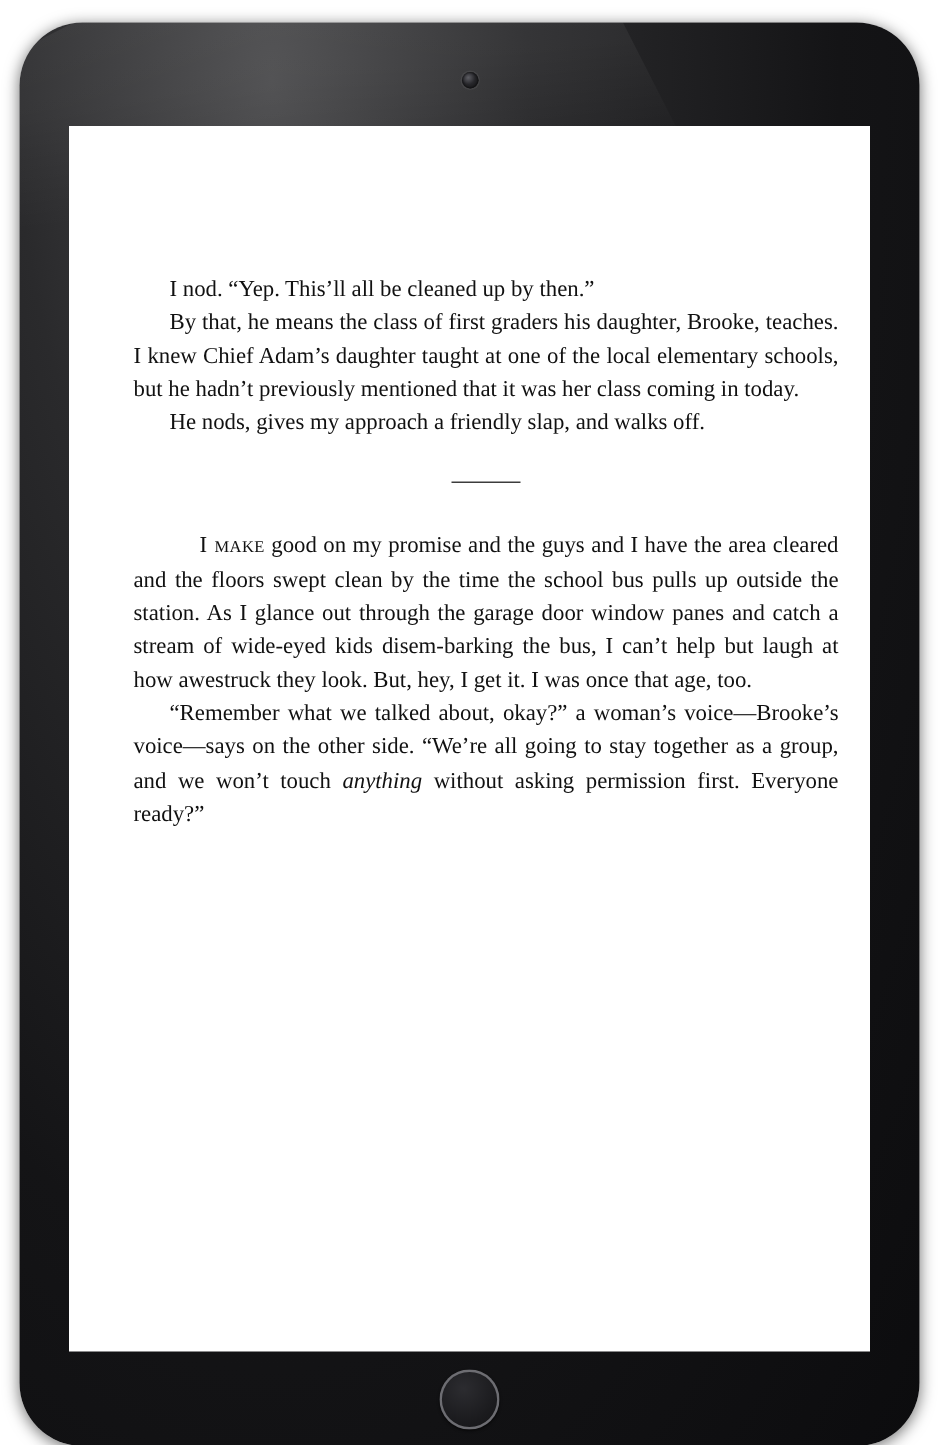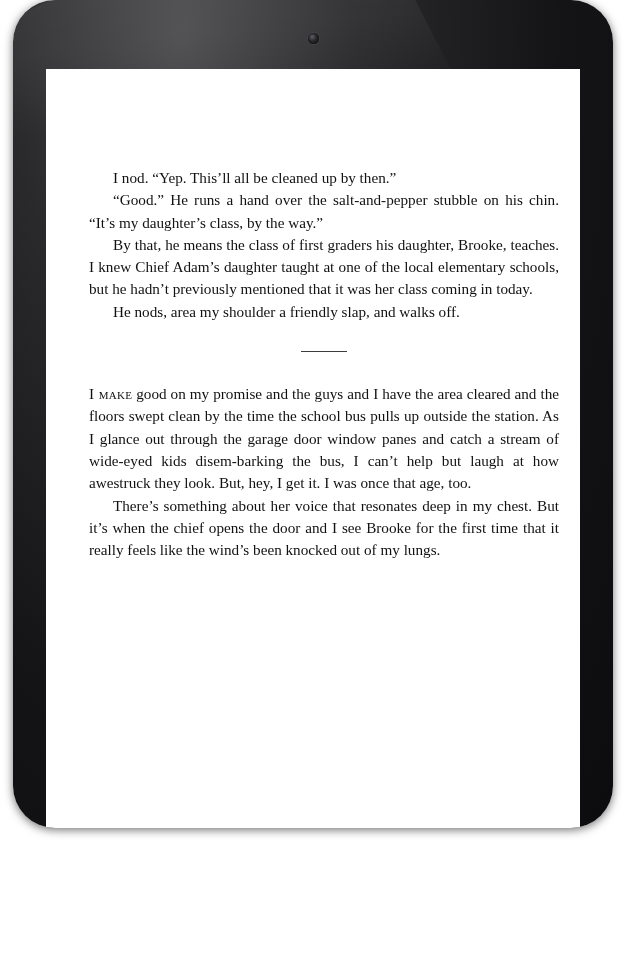--- a/index.html
+++ b/index.html
@@ -11,23 +11,23 @@
     width: 626px;
     height: 963px;
     overflow: hidden;
     font-family: "Liberation Serif", serif;
   }
 
   
   #device {
     position: absolute;
     left: 13px;
-    top: 0;
+    top: 15px;
     width: 600px;
-    height: 828px;
+    height: 949px;
     border-radius: 42px;
     background:
       radial-gradient(ellipse at 28% 4%, #4a4a4c 0%, #2a2a2c 28%, #141416 62%, #0c0c0e 100%);
     box-shadow: 0 2px 10px rgba(0,0,0,0.55);
     overflow: hidden;
   }
   
   #glare {
     position: absolute;
     left: -40px;
@@ -94,20 +94,21 @@
   p {
     margin: 0;
     text-indent: 24px;
   }
   p.noindent {
     text-indent: 0;
   }
   .smallcaps {
     font-variant: small-caps;
     letter-spacing: 0.3px;
+    margin-left: 44px;
   }
   em { font-style: italic; }
 
   .scene-break {
     height: 60px;
     position: relative;
   }
   .scene-break .rule {
     position: absolute;
     left: 50%;
@@ -123,32 +124,31 @@
 
 <div id="device">
   <div id="glare"></div>
   <div id="camera"></div>
 
   <div id="screen">
     <div id="page">
       <div id="text-column">
 
         <p>I nod. “Yep. This’ll all be cleaned up by then.”</p>
-        <p>“Good.” He runs a hand over the salt-and-pepper stubble on his chin. “It’s my daughter’s class, by the way.”</p>
         <p>By that, he means the class of first graders his daughter, Brooke, teaches. I knew Chief Adam’s daughter taught at one of the local elementary schools, but he hadn’t previously mentioned that it was her class coming in today.</p>
-        <p>He nods, area my shoulder a friendly slap, and walks off.</p>
+        <p>He nods, gives my approach a friendly slap, and walks off.</p>
 
         <div class="scene-break">
           <div class="rule"></div>
         </div>
 
         <p class="noindent"><span class="smallcaps">I make</span><span> good on my promise and the guys and I have the area cleared and the floors swept clean by the time the school bus pulls up outside the station. As I glance out through the garage door window panes and catch a stream of wide-eyed kids disem-barking the bus, I can’t help but laugh at how awestruck they look. But, hey, I get it. I was once that age, too.</span></p>
 
 
+        <p><span>“Remember what we talked about, okay?” a woman’s voice—Brooke’s voice—says on the other side. “We’re all going to stay together as a group, and we won’t touch </span><em>anything</em><span> without asking permission first. Everyone ready?”</span></p>
 
-        <p>There’s something about her voice that resonates deep in my chest. But it’s when the chief opens the door and I see Brooke for the first time that it really feels like the wind’s been knocked out of my lungs.</p>
 
       </div>
     </div>
   </div>
 
   <div id="home-button"></div>
 </div>
 
 </body></html>

